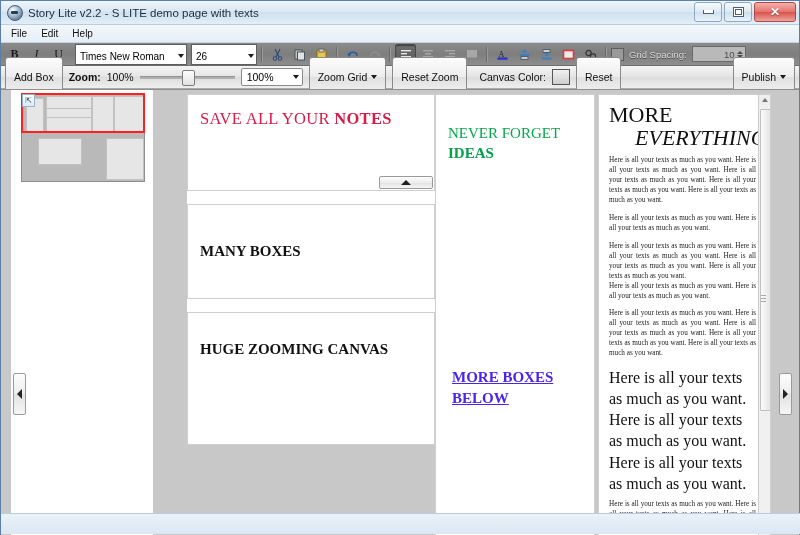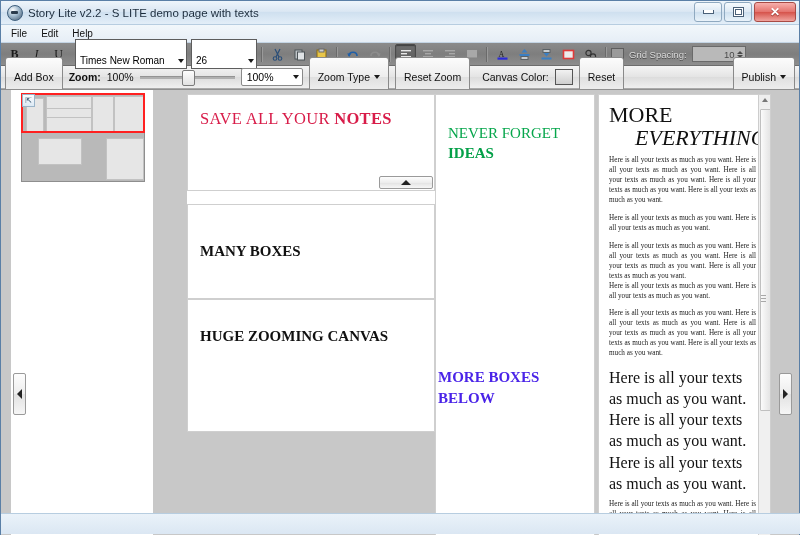--- a/index.html
+++ b/index.html
@@ -74,21 +74,21 @@
   }
   .tb-btn.on{
     border:1px solid #4a4a4a;
     background:linear-gradient(180deg,#6d6d6d,#5c5c5c);
     box-shadow:inset 0 1px 1px rgba(0,0,0,.4);
   }
   .tb-sep{width:1px;height:15px;background:#6a6a6a;border-right:1px solid #9a9a9a;margin:0 3px;}
   .tb-select{
     height:15px;display:flex;align-items:center;justify-content:space-between;
     background:#fff;border:1px solid #5d5d5d;font-size:10px;color:#000;
-    padding:13px 2px 0 4px;
+    padding:4px 2px 0 4px;
   }
   .tb-select .cap{font-family:"Liberation Sans",sans-serif;}
   .arr-d{
     width:0;height:0;border-left:3px solid transparent;border-right:3px solid transparent;
     border-top:4px solid #1a1a1a;margin-left:4px;
   }
   .font-sel{width:104px;}
   .size-sel{width:58px;}
   .lbl-grey{font-size:9.5px;color:#d8d8d8;text-shadow:0 1px 0 #4b4b4b;}
   .spin{
@@ -396,21 +396,21 @@
     <span class="lbl-n">100%</span>
     <div class="slider">
       <span class="track"></span>
       <span class="thumb"></span>
     </div>
     <div class="cmb" style="width:52px;">
       <span>100%</span>
       <span class="arr-d"></span>
     </div>
     <div class="btn">
-      <span>Zoom Type</span>
+      <span>Zoom Grid</span>
       <span class="arr-d"></span>
     </div>
     <div class="btn">Reset Zoom</div>
     <span class="lbl-n" style="margin-left:6px;">Canvas Color:</span>
     <div class="swatch"></div>
     <div class="btn">Reset</div>
     <div class="btn publish">
       <span>Publish</span>
       <span class="arr-d"></span>
     </div>
@@ -437,30 +437,30 @@
       </div>
     </div>
 
     <div class="col col-mid">
       <div class="txtbox pad" style="height:97px;">
         <div class="h-red"><span>SAVE ALL YOUR </span><b>NOTES</b></div>
       </div>
       <div class="txtbox pad" style="height:95px;margin-top:13px;display:flex;align-items:center;">
         <div class="h-black">MANY BOXES</div>
       </div>
-      <div class="txtbox pad" style="height:133px;">
+      <div class="txtbox pad" style="height:133px;margin-top:13px;">
         <div class="h-black" style="margin-top:14px;">HUGE ZOOMING CANVAS</div>
       </div>
     </div>
 
     <div class="col col-right">
       <div class="txtbox pad" style="height:486px;position:relative;">
         <div class="h-green" style="margin-top:14px;">NEVER FORGET</div>
         <div class="h-green"><b>IDEAS</b></div>
-        <div class="h-blue bold" style="white-space:pre-line;position:absolute;left:2px;top:272px;">MORE BOXES
+        <div class="h-blue bold" style="white-space:pre-line;position:absolute;left:16px;top:272px;text-decoration:underline;">MORE BOXES
 BELOW</div>
       </div>
     </div>
 
     <div class="col col-far">
       <div class="txtbox" style="height:510px;position:relative;padding:8px 14px 0 10px;">
         <div class="h-more">MORE</div>
         <div class="h-every">EVERYTHING</div>
         <p class="p-sm" style="margin-top:6px;">Here is all your texts as much as you want. Here is all your texts as much as you want. Here is all your texts as much as you want. Here is all your texts as much as you want. Here is all your texts as much as you want.</p>
         <p class="p-sm">Here is all your texts as much as you want. Here is all your texts as much as you want.</p>

